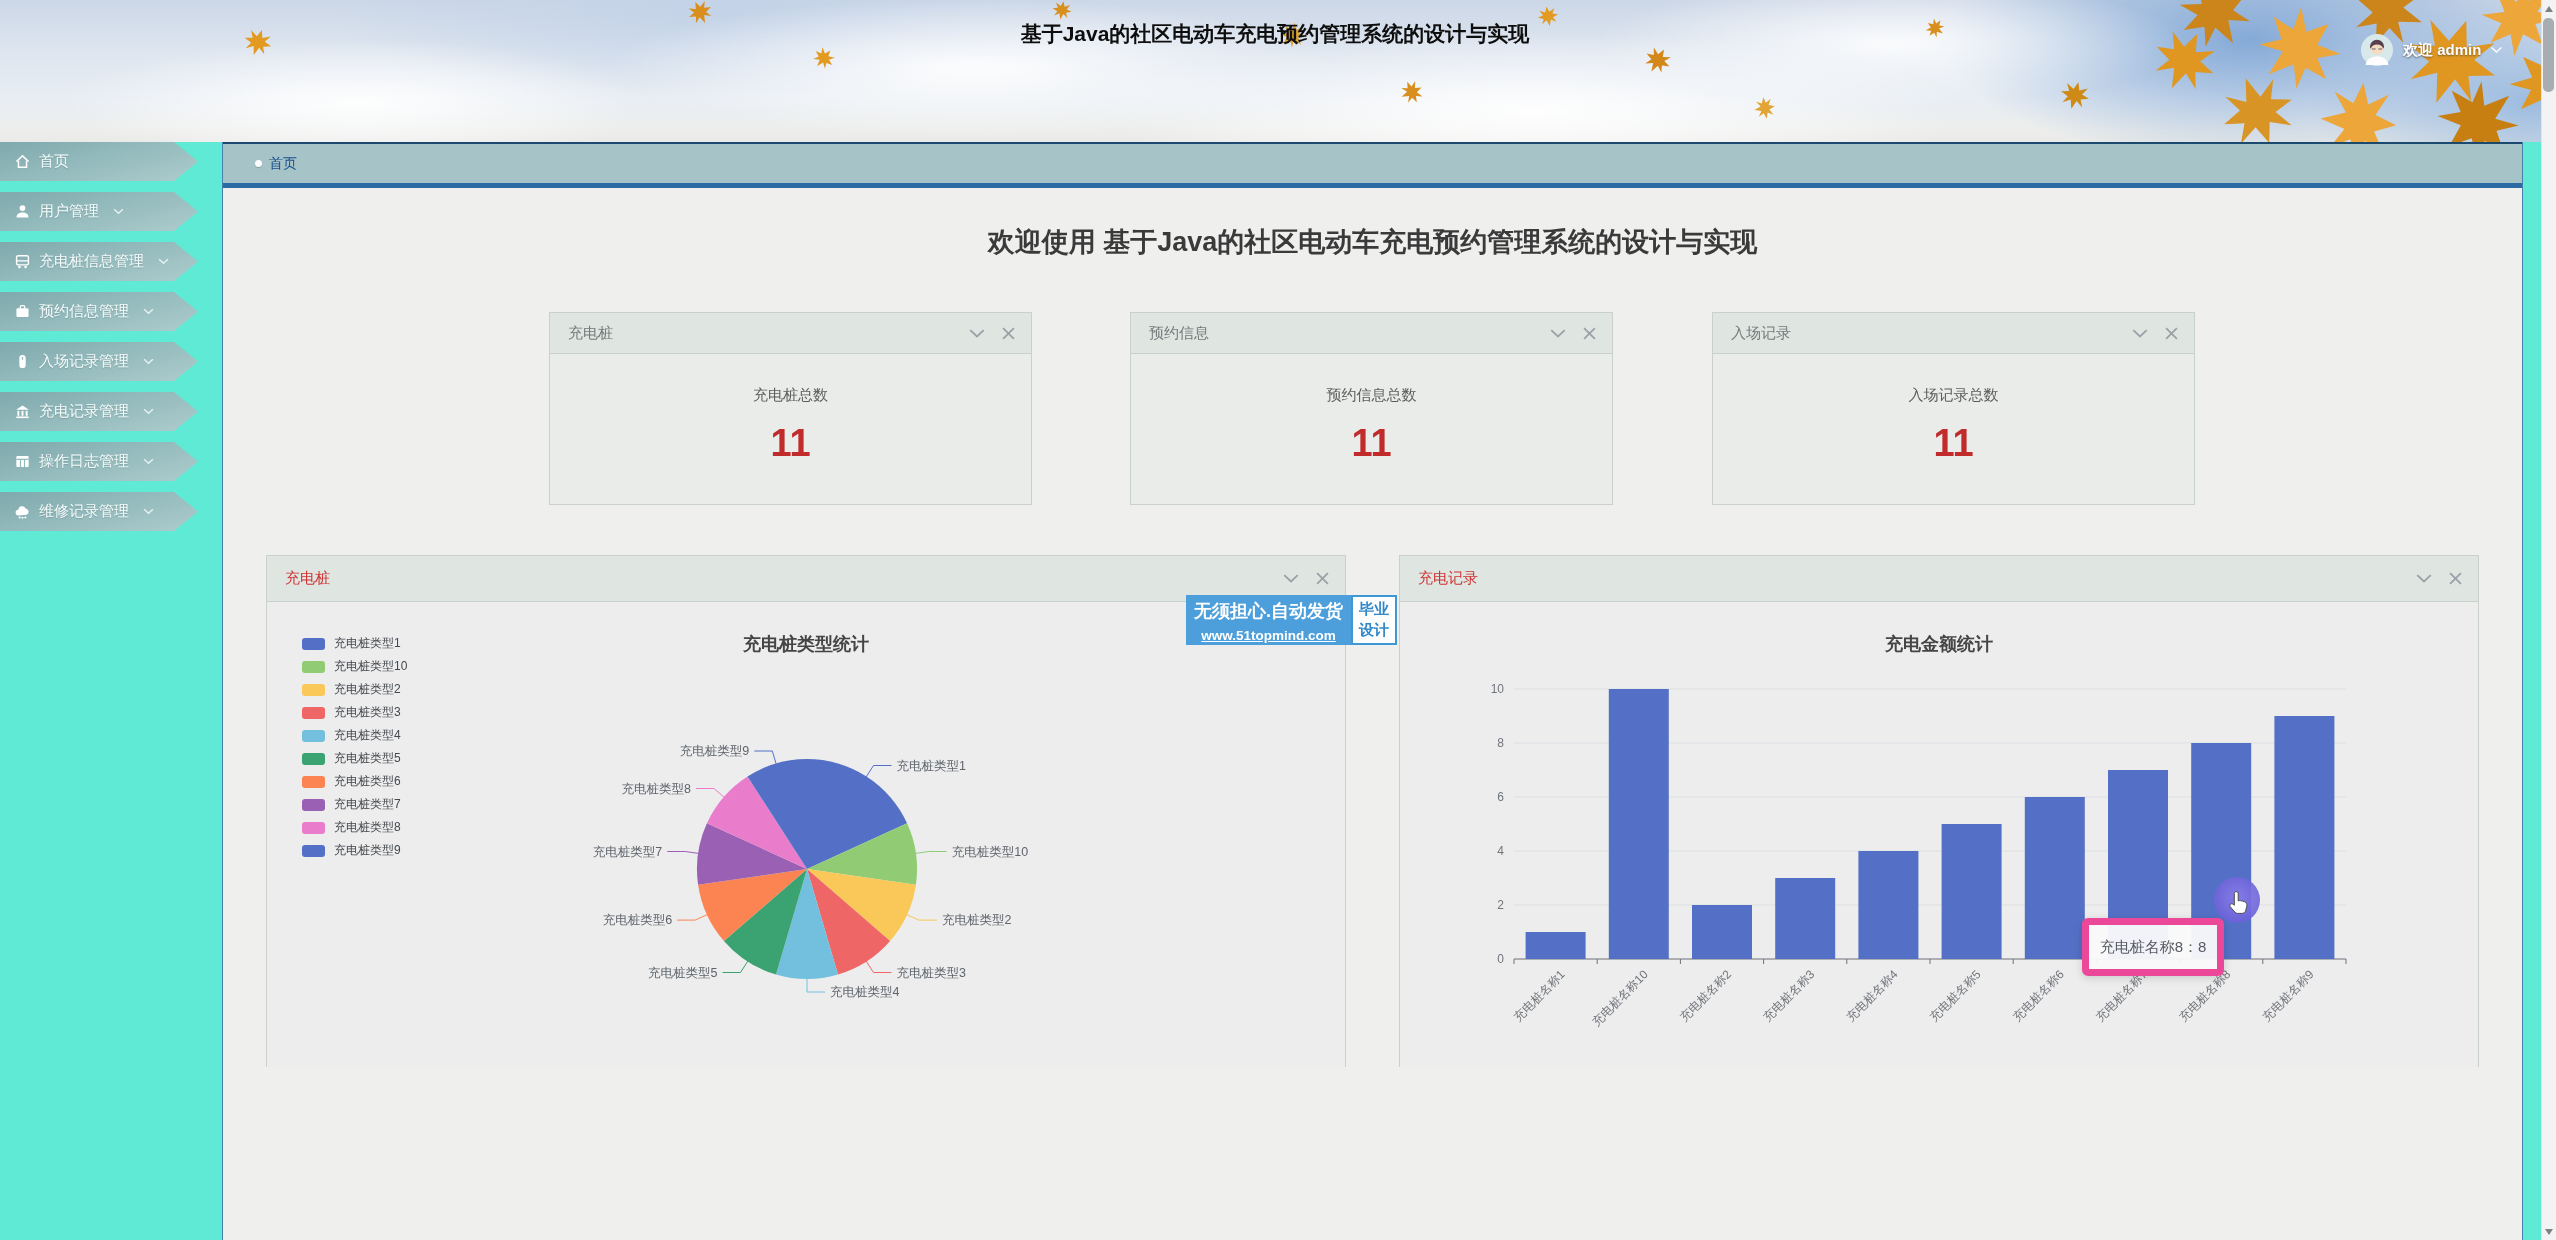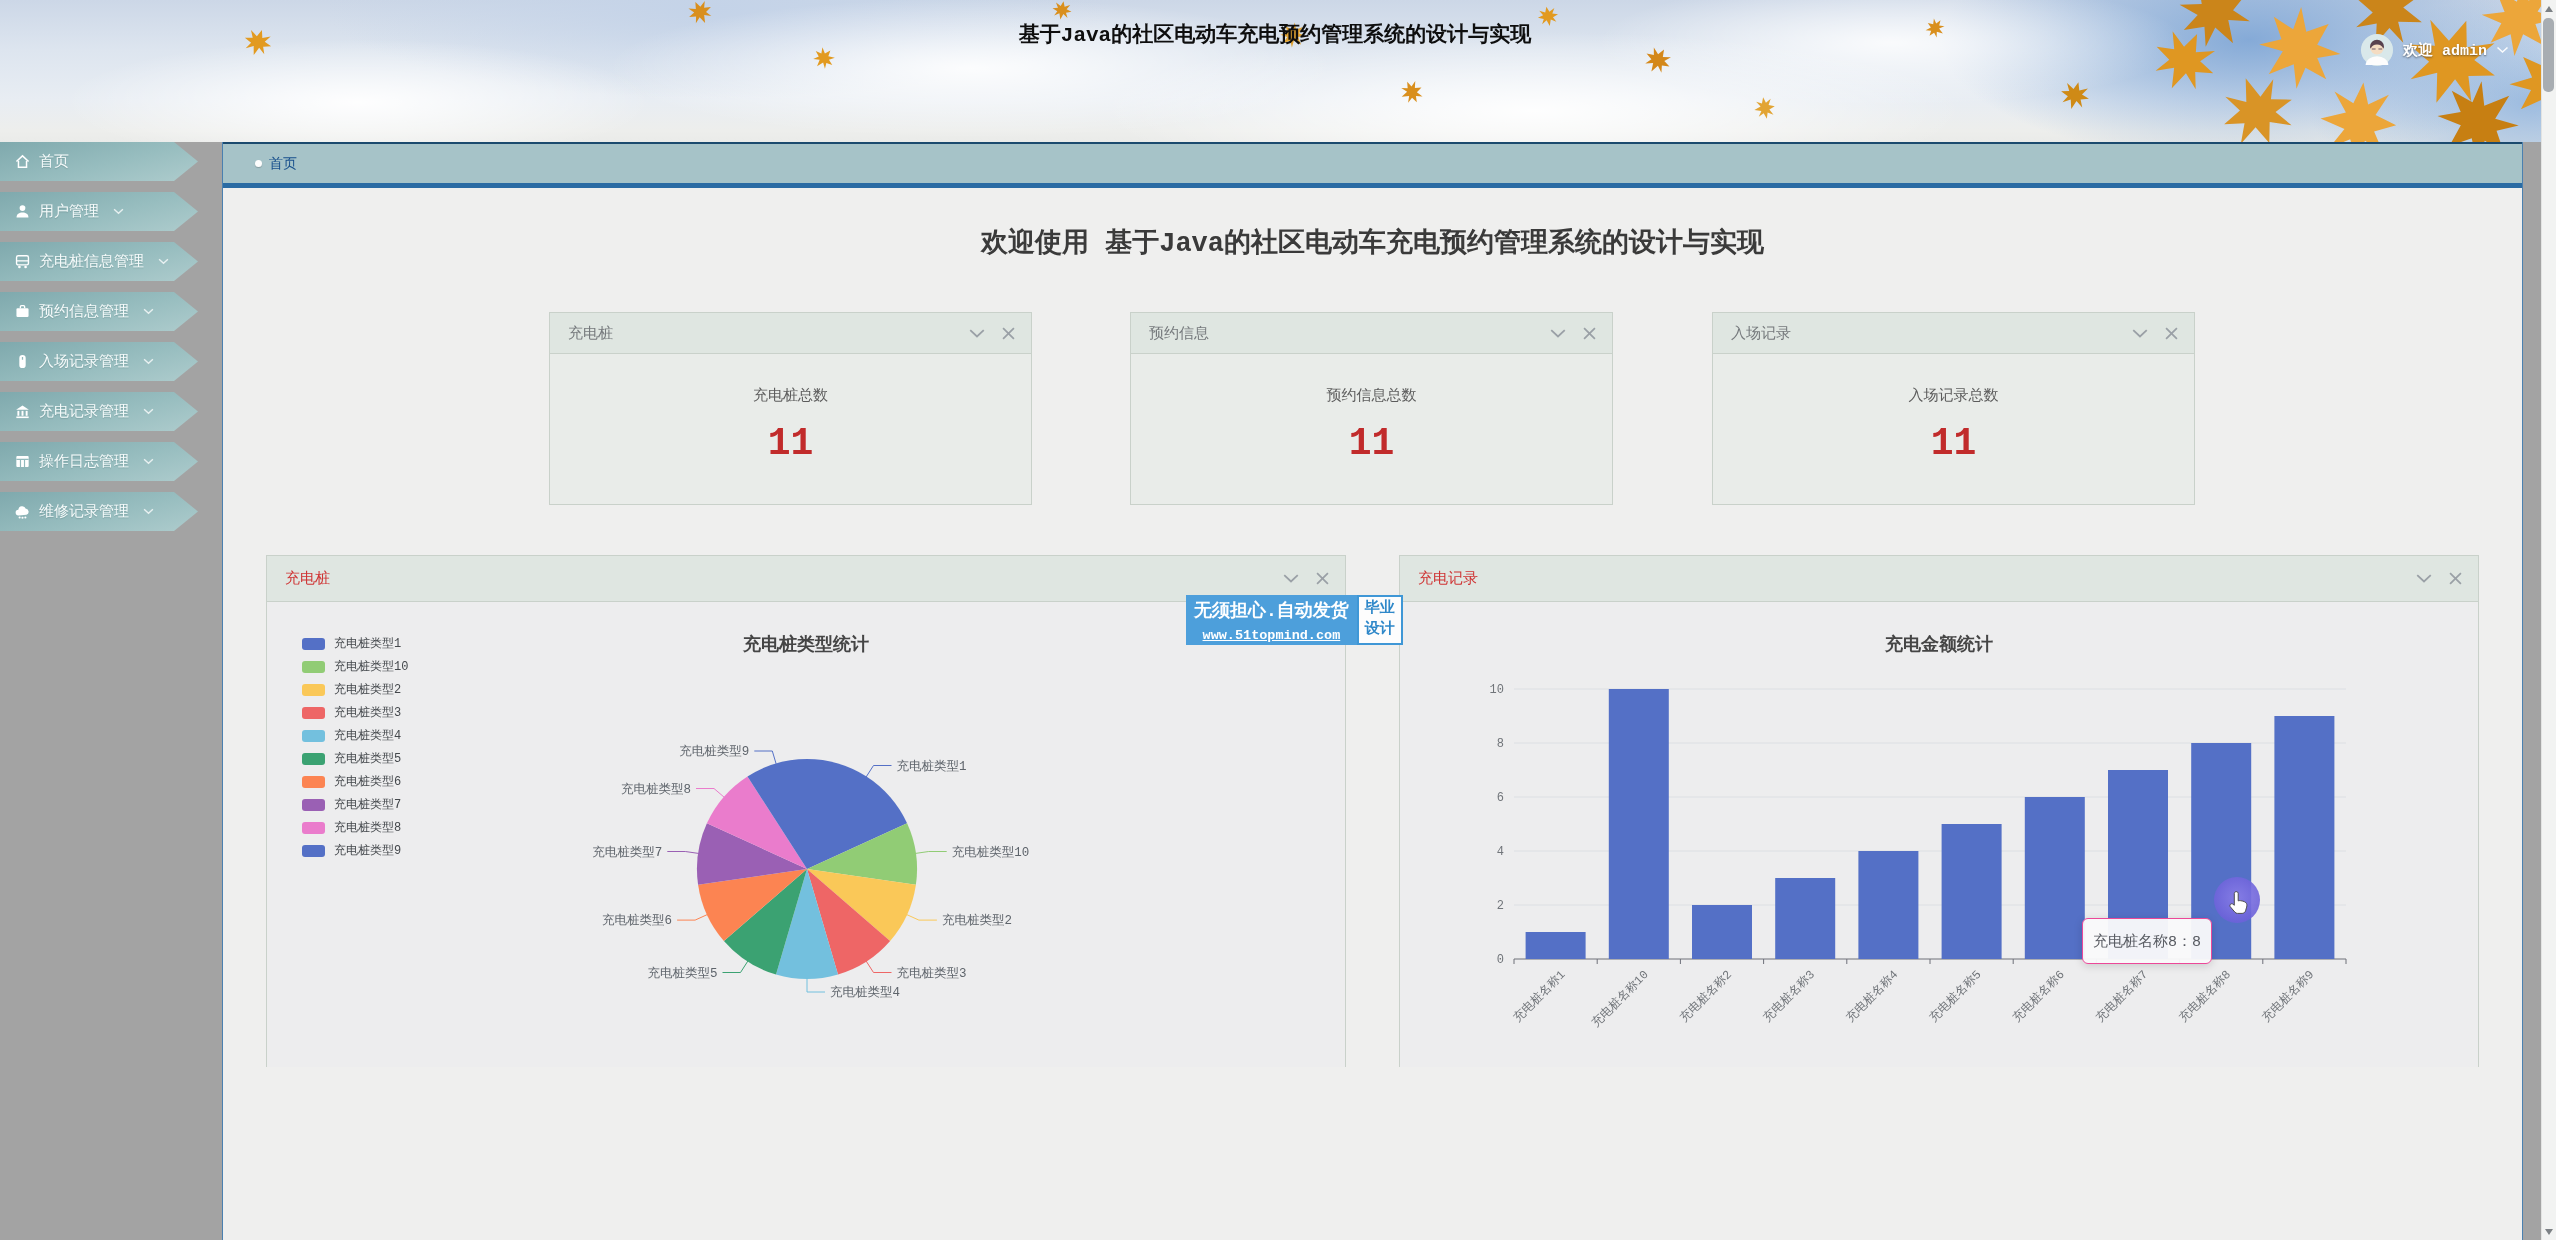--- a/index.html
+++ b/index.html
@@ -1,17 +1,17 @@
 <!DOCTYPE html>
 <html><head>
 <meta charset="utf-8">
 <style>
   html,body{margin:0;padding:0;}
-  .screen{position:relative;width:2556px;height:1240px;background:#a3a3a3;overflow:hidden;
-    font-family:Liberation Mono, monospace;}
+  .screen{position:relative;width:2556px;height:1240px;background:#5eead4;overflow:hidden;
+    font-family:Liberation Sans, sans-serif;}
 
   
   .app-header{position:absolute;left:0;top:0;width:2556px;height:142px;
     background:
       radial-gradient(420px 90px at 14% 72%, rgba(255,255,255,.95), rgba(255,255,255,0) 70%),
       radial-gradient(520px 100px at 38% 48%, rgba(255,255,255,.9), rgba(255,255,255,0) 70%),
       radial-gradient(600px 110px at 60% 78%, rgba(255,255,255,.95), rgba(255,255,255,0) 72%),
       radial-gradient(420px 90px at 74% 30%, rgba(255,255,255,.85), rgba(255,255,255,0) 70%),
       radial-gradient(430px 170px at 88% 28%, #85aad7 0%, rgba(133,170,215,0) 72%),
       radial-gradient(320px 150px at 99% 72%, #9cbbdf 0%, rgba(156,187,223,0) 70%),
@@ -74,21 +74,21 @@
   .axis-label{font-size:12px;fill:#71757a;}
 
   
   .pie-legend{position:absolute;left:35px;top:30px;}
   .legend-item{display:flex;align-items:center;height:23px;cursor:pointer;}
   .legend-chip{width:23px;height:12px;border-radius:3px;margin-right:9px;}
   .legend-label{font-size:12px;color:#44484c;}
 
   
   .bar-tooltip{position:absolute;left:682px;top:316px;width:128px;height:44px;
-    background:rgba(249,249,250,.96);border:1px solid #ec4899;border-radius:6px;
+    background:rgba(249,249,250,.96);border:7px solid #ec4899;border-radius:6px;
     box-shadow:0 2px 8px rgba(0,0,0,.15);display:flex;align-items:center;justify-content:center;
     font-size:15px;color:#575a61;z-index:6;}
   .ripple{position:absolute;left:814px;top:275px;width:46px;height:46px;border-radius:50%;
     background:radial-gradient(circle at 50% 45%, #8a7ee8 0%, #6d62da 70%, rgba(109,98,218,.6) 100%);
     opacity:.9;z-index:7;}
   .hand-cursor{position:absolute;left:828px;top:288px;z-index:8;}
 
   
   .watermark{position:absolute;left:1186px;top:595px;height:50px;display:flex;z-index:12;}
   .wm-blue{background:#4d9fdb;color:#fff;padding:3px 8px 4px 8px;text-align:center;line-height:1.55;}

